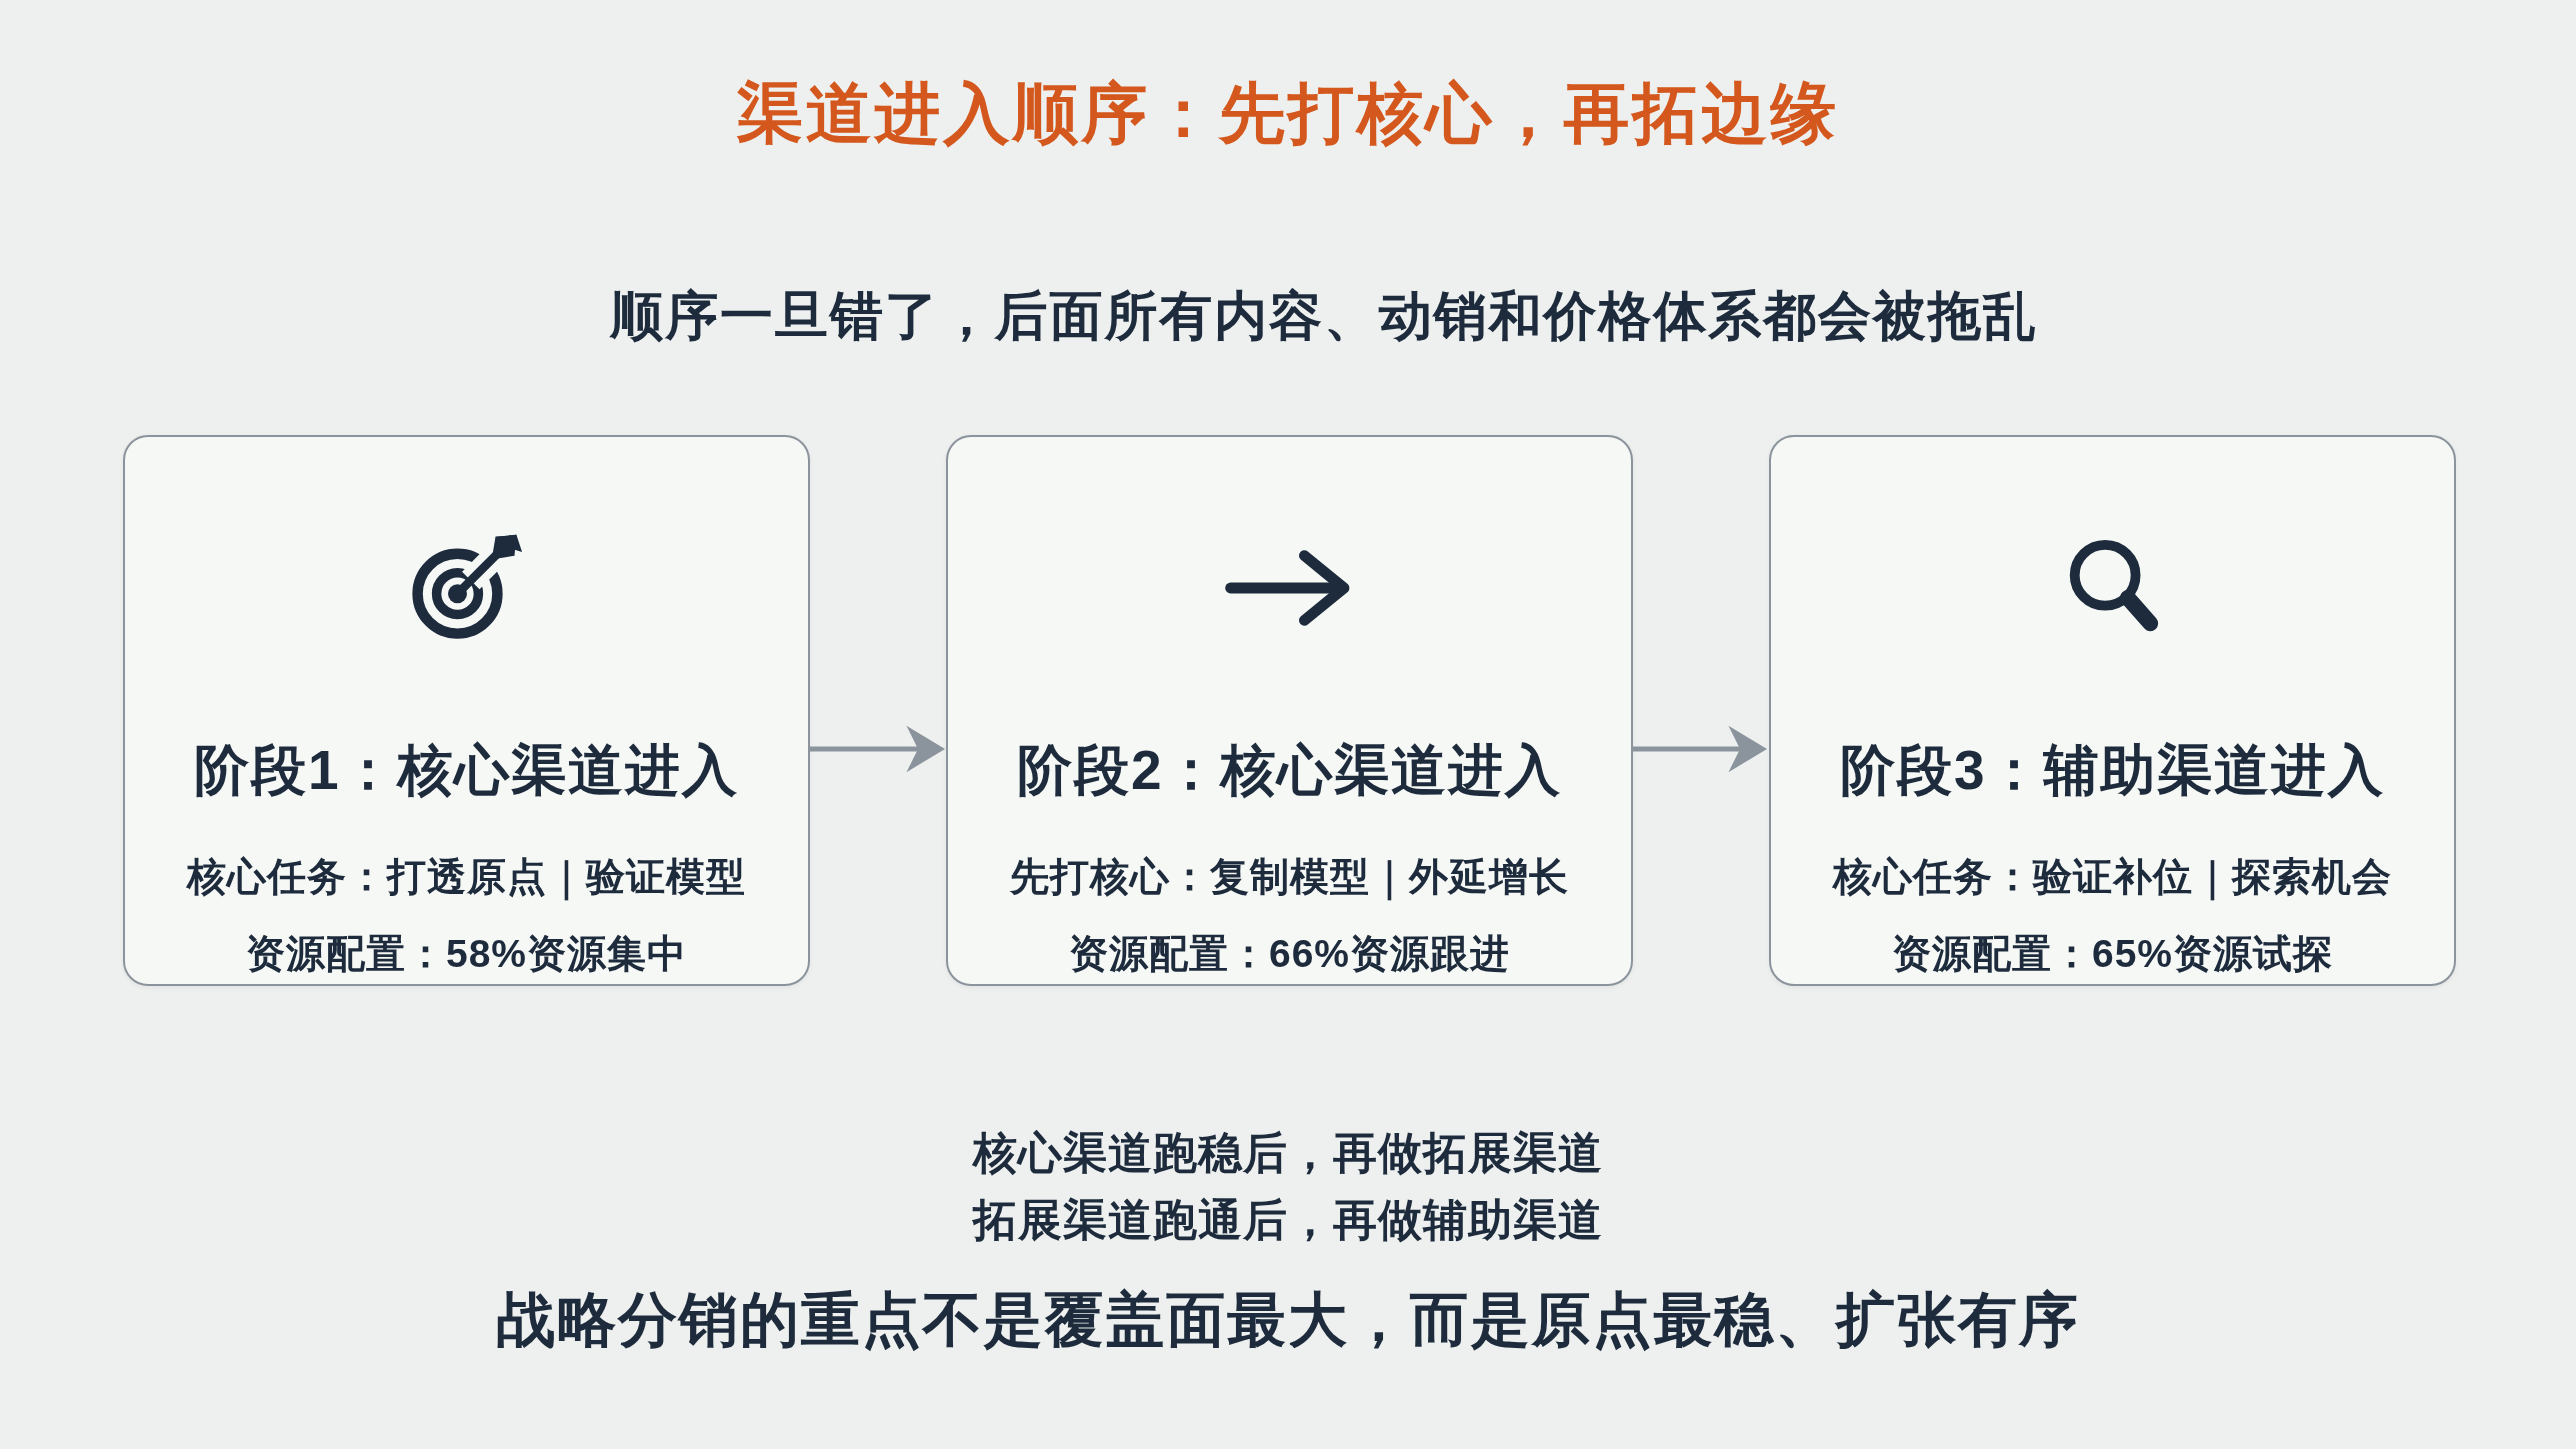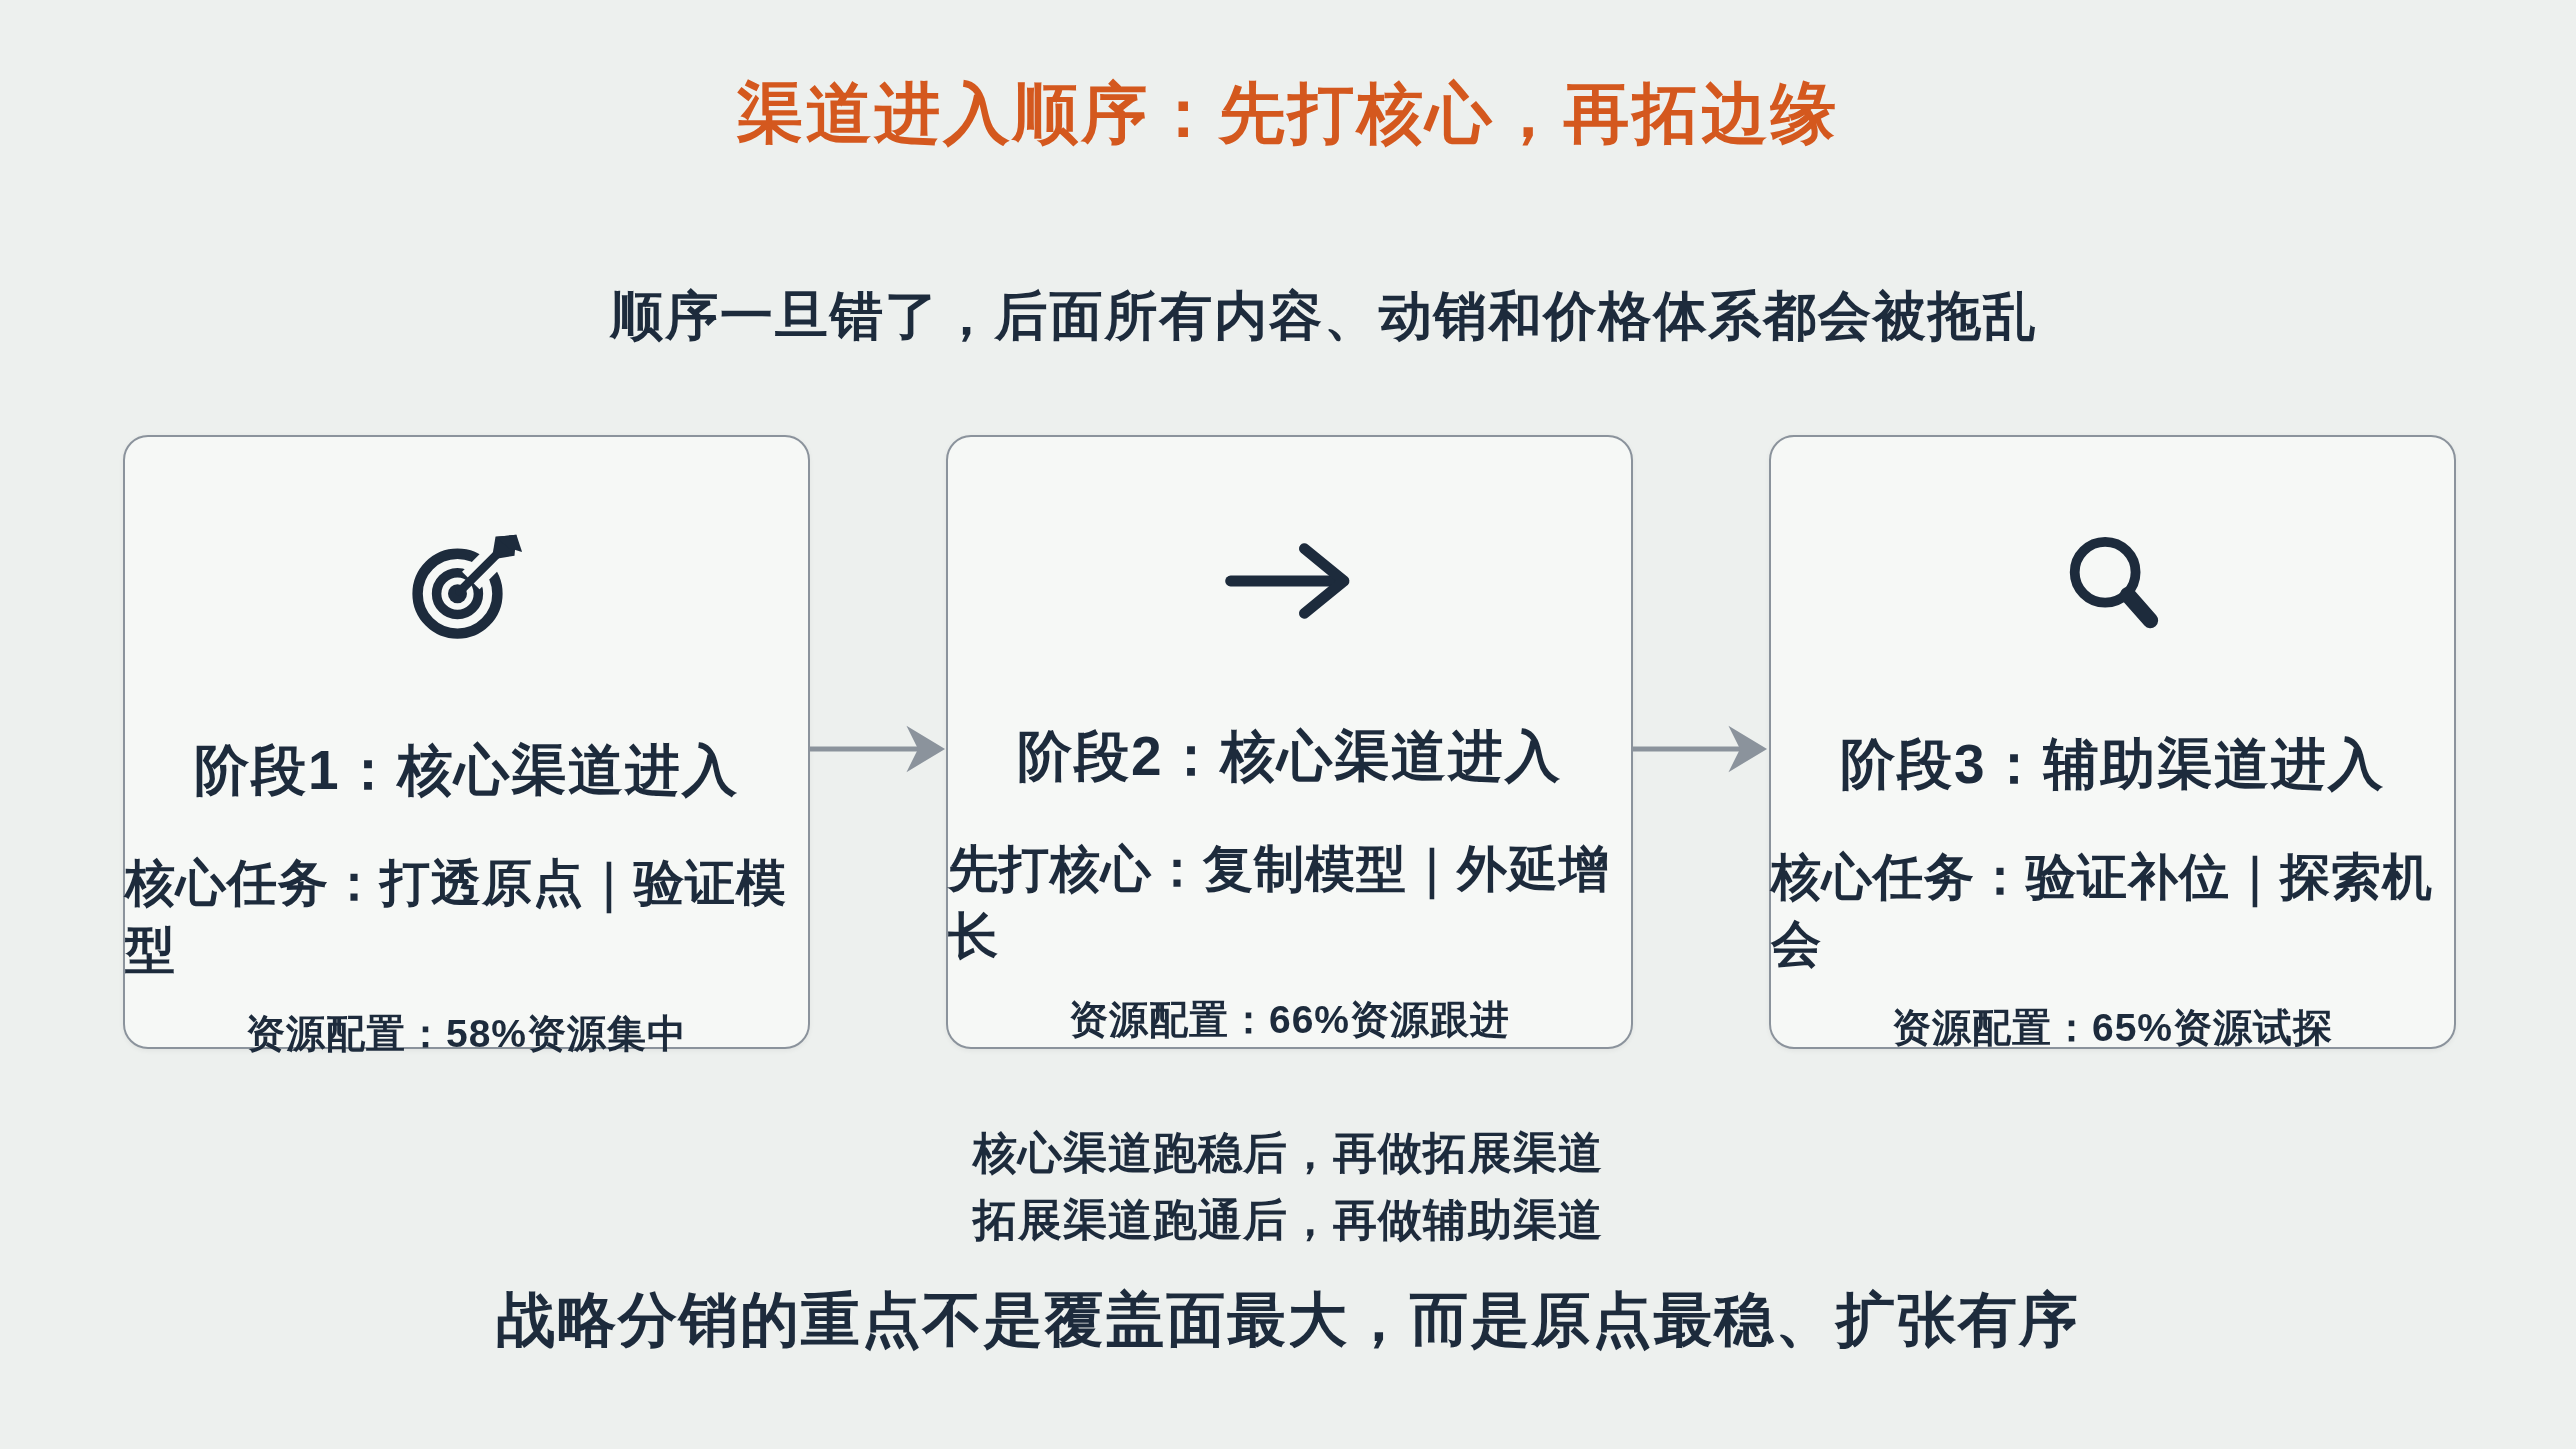--- a/index.html
+++ b/index.html
@@ -16,36 +16,36 @@
     color:var(--accent,#d4581e);letter-spacing:2.9px;
   }
   .subtitle{
     top:281px;font-size:53px;font-weight:bold;letter-spacing:1.9px;padding-left:36px;
   }
   .cards-row{
     position:absolute;top:435px;left:123px;
     display:flex;gap:136px;
   }
   .stage-card{
-    width:687px;height:614px;box-sizing:border-box;
+    width:687px;height:551px;box-sizing:border-box;
     background:var(--card,#f6f8f6);
     border:2.9px solid var(--line,#8b939c);
     border-radius:25px;
     display:flex;flex-direction:column;align-items:center;
     box-shadow:0 1.9px 5.8px rgba(0,0,0,0.05);
   }
   .icon-slot{
     margin-top:94px;height:114px;display:flex;
     align-items:center;justify-content:center;
   }
   .stage-title{
     margin-top:89px;font-size:55px;font-weight:bold;letter-spacing:1.9px;
   }
   .stage-task{
-    margin-top:42px;font-size:50px;font-weight:600;letter-spacing:1px;
+    margin-top:42px;font-size:39px;font-weight:600;letter-spacing:1px;
   }
   .stage-resource{
     margin-top:23px;font-size:39px;font-weight:600;letter-spacing:1px;
   }
   .connector{
     position:absolute;width:136px;height:58px;top:720px;
   }
   .connector.c1{left:810px;}
   .connector.c2{left:1632px;}
   .notes{

